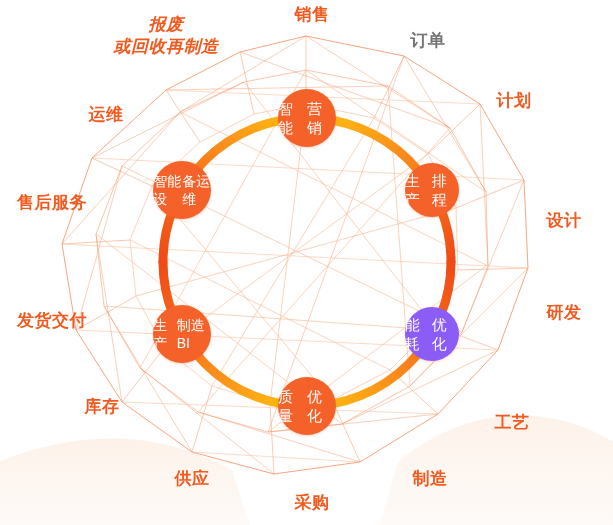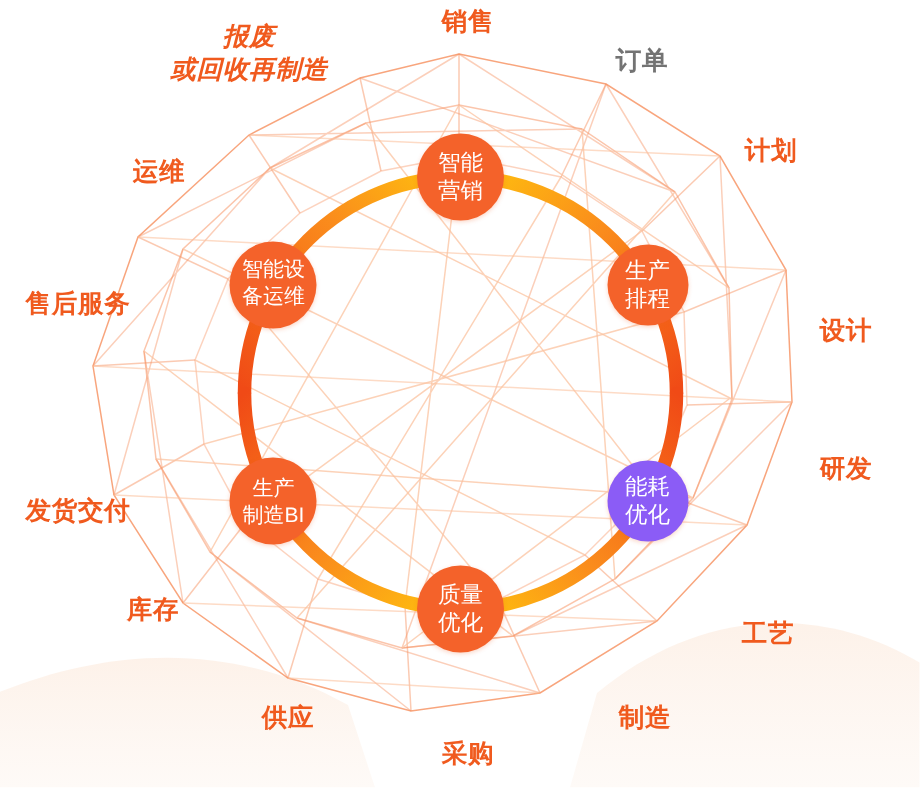--- a/index.html
+++ b/index.html
@@ -30,26 +30,25 @@
   }
   .olabel.two{line-height:22px;font-style:italic;}
 
   
   .node{
     position:absolute;
     border-radius:50%;
     background:#f4622a;
     color:#ffffff;
     display:flex;
-    flex-direction:column;
+    flex-direction:row;
     align-items:center;
     justify-content:center;
     font-size:15px;
     line-height:19px;
-    text-align:center;
     box-shadow:0 1px 3px rgba(240,90,30,0.25);
     z-index:6;
   }
   .node span{display:block;}
   .node.small{font-size:14px;line-height:18px;}
 
   
   #center-box{
     position:absolute;
     background:#f4622a;
@@ -147,21 +146,21 @@
     <span>优化</span>
   </div>
   <div class="node" id="node-3" style="width: 58px; height: 58px; left: 278px; top: 377px; background: rgb(244, 98, 42);">
     <span>质量</span>
     <span>优化</span>
   </div>
   <div class="node small" id="node-4" style="width: 58px; height: 58px; left: 153.292px; top: 305px; background: rgb(244, 98, 42);">
     <span>生产</span>
     <span>制造BI</span>
   </div>
-  <div class="node small" id="node-5" style="width: 58px; height: 58px; left: 153.292px; top: 161px; background: rgb(244, 98, 42); font-family: Liberation Serif, serif;">
+  <div class="node small" id="node-5" style="width: 58px; height: 58px; left: 153.292px; top: 161px; background: rgb(244, 98, 42);">
     <span>智能设</span>
     <span>备运维</span>
   </div>
 
 
   <div id="outer-labels">
       <div class="olabel" style="left: 312px; top: 4px; transform: translateX(-50%); color: rgb(240, 90, 30);">
         <span style="display: block;">销售</span>
       </div>
       <div class="olabel" style="left: 428px; top: 30px; transform: translateX(-50%); color: #737373;">
@@ -185,21 +184,21 @@
       <div class="olabel" style="left: 312px; top: 492px; transform: translateX(-50%); color: rgb(240, 90, 30);">
         <span style="display: block;">采购</span>
       </div>
       <div class="olabel" style="left: 192px; top: 468px; transform: translateX(-50%); color: rgb(240, 90, 30);">
         <span style="display: block;">供应</span>
       </div>
       <div class="olabel" style="left: 102px; top: 396px; transform: translateX(-50%); color: rgb(240, 90, 30);">
         <span style="display: block;">库存</span>
       </div>
       <div class="olabel" style="left: 52px; top: 310px; transform: translateX(-50%); color: rgb(240, 90, 30);">
-        <span style="display: block; margin-top: 20px;">发货交付</span>
+        <span style="display: block;">发货交付</span>
       </div>
       <div class="olabel" style="left: 52px; top: 192px; transform: translateX(-50%); color: rgb(240, 90, 30);">
         <span style="display: block;">售后服务</span>
       </div>
       <div class="olabel" style="left: 106px; top: 104px; transform: translateX(-50%); color: rgb(240, 90, 30);">
         <span style="display: block;">运维</span>
       </div>
       <div class="olabel two" style="left: 166px; top: 14px; transform: translateX(-50%); color: rgb(240, 90, 30);">
         <span style="display: block;">报废</span>
         <span style="display: block;">或回收再制造</span>

